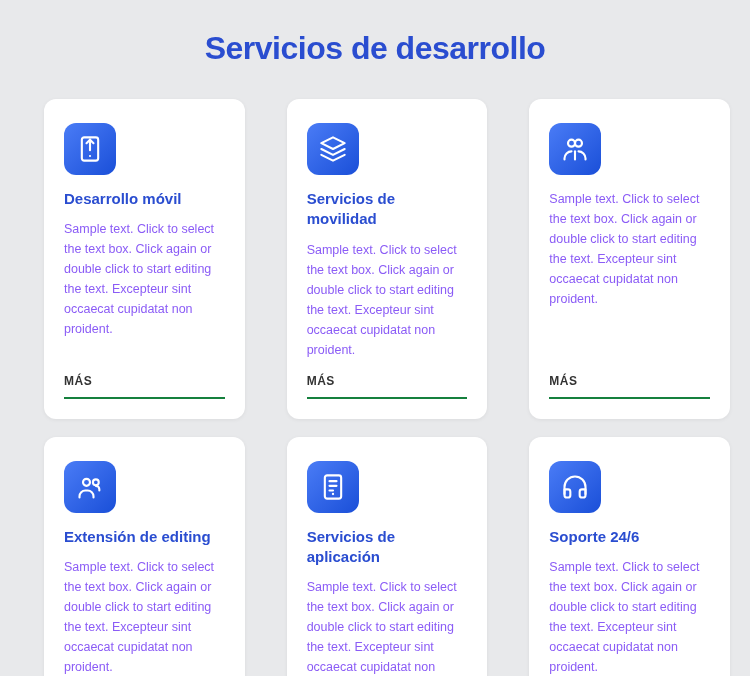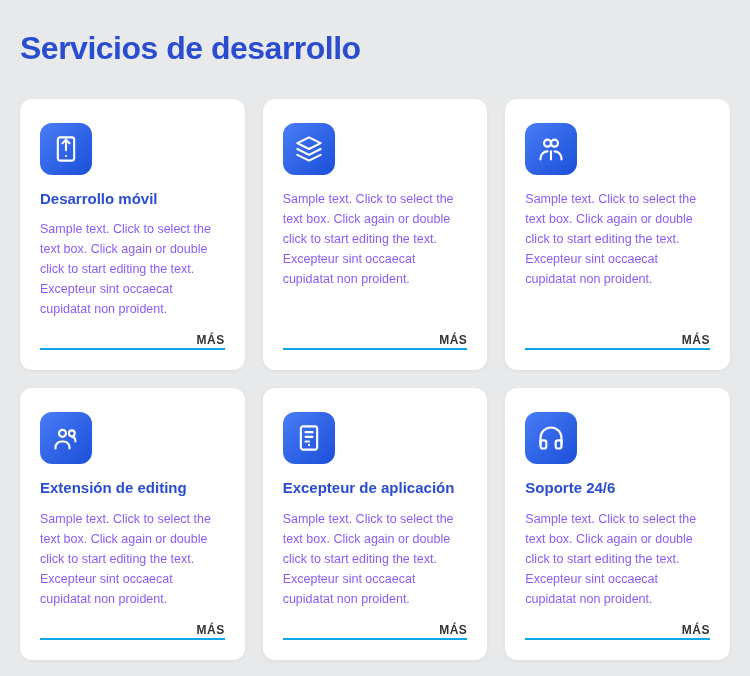--- a/index.html
+++ b/index.html
@@ -13,20 +13,21 @@
       justify-content: center;
       padding: 30px 20px;
     }
 
     .page-wrapper {
       width: 750px;
       max-width: 100%;
     }
 
     .page-title {
+      text-align: center;
       font-size: 32px;
       font-weight: 700;
       color: #2a4dd0;
       margin-bottom: 32px;
       letter-spacing: -0.5px;
     }
 
     .grid {
       display: grid;
       grid-template-columns: repeat(3, 1fr);
@@ -34,20 +35,21 @@
     }
 
     .card {
       background: #ffffff;
       border-radius: 12px;
       padding: 24px 20px 20px 20px;
       display: flex;
       flex-direction: column;
       gap: 10px;
       box-shadow: 0 1px 4px rgba(0,0,0,0.06);
+      margin-left: 24px;
     }
 
     .icon-wrapper {
       width: 52px;
       height: 52px;
       border-radius: 12px;
       background: linear-gradient(135deg, #4a7cf6 0%, #1a4fd8 100%);
       display: flex;
       align-items: center;
       justify-content: center;
@@ -77,26 +79,25 @@
       line-height: 1.6;
       flex: 1;
     }
 
     .card-link {
       font-size: 12px;
       font-weight: 700;
       color: #333;
       text-decoration: none;
       letter-spacing: 0.5px;
-      border-bottom: 2px solid #0ea5e9;
+      border-bottom: 2px solid #15803d;
       display: inline-block;
-      padding-bottom: 1px;
+      padding-bottom: 9px;
       margin-top: 4px;
       cursor: pointer;
-      text-align: right;
     }
   </style>
 </head>
 <body>
 
 <div class="page-wrapper">
   <h1 class="page-title">Servicios de desarrollo</h1>
 
   <div class="grid">
 
@@ -115,20 +116,21 @@
     </div>
 
     <div class="card">
       <div class="icon-wrapper">
         <svg viewBox="0 0 24 24">
           <polygon points="12 2 2 7 12 12 22 7 12 2"></polygon>
           <polyline points="2 12 12 17 22 12"></polyline>
           <polyline points="2 17 12 22 22 17"></polyline>
         </svg>
       </div>
+      <div class="card-title">Servicios de movilidad</div>
       <div class="card-body">Sample text. Click to select the text box. Click again or double click to start editing the text. Excepteur sint occaecat cupidatat non proident.</div>
       <a class="card-link">MÁS</a>
     </div>
 
     <div class="card">
       <div class="icon-wrapper">
         <svg viewBox="0 0 24 24">
           <circle cx="9" cy="7" r="3"></circle>
           <circle cx="15" cy="7" r="3"></circle>
           <path d="M3 21v-1a6 6 0 0 1 6-6h0"></path>
@@ -157,21 +159,21 @@
     <div class="card">
       <div class="icon-wrapper">
         <svg viewBox="0 0 24 24">
           <rect x="5" y="2" width="14" height="20" rx="2" ry="2"></rect>
           <line x1="9" y1="7" x2="15" y2="7"></line>
           <line x1="9" y1="11" x2="15" y2="11"></line>
           <line x1="9" y1="15" x2="12" y2="15"></line>
           <circle cx="12" cy="18" r="1" fill="white" stroke="none"></circle>
         </svg>
       </div>
-      <div class="card-title">Excepteur de aplicación</div>
+      <div class="card-title">Servicios de aplicación</div>
       <div class="card-body">Sample text. Click to select the text box. Click again or double click to start editing the text. Excepteur sint occaecat cupidatat non proident.</div>
       <a class="card-link">MÁS</a>
     </div>
 
     <div class="card">
       <div class="icon-wrapper">
         <svg viewBox="0 0 24 24">
           <path d="M3 18v-6a9 9 0 0 1 18 0v6"></path>
           <path d="M21 19a2 2 0 0 1-2 2h-1a2 2 0 0 1-2-2v-3a2 2 0 0 1 2-2h3z"></path>
           <path d="M3 19a2 2 0 0 0 2 2h1a2 2 0 0 0 2-2v-3a2 2 0 0 0-2-2H3z"></path>

